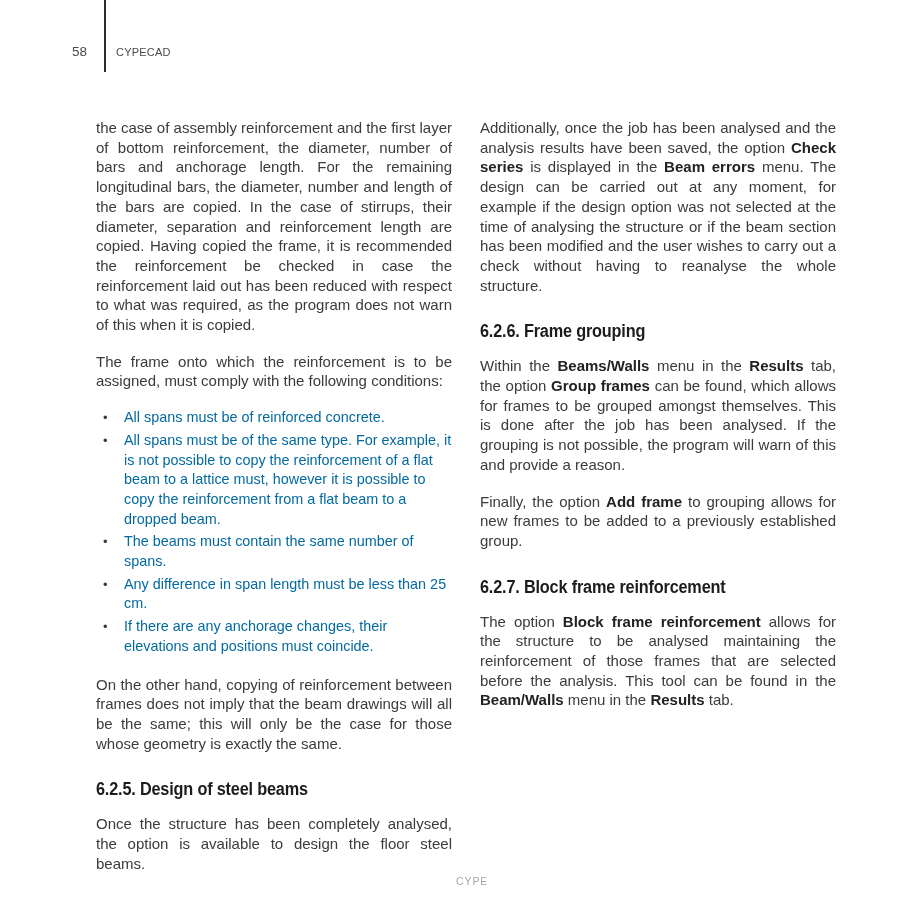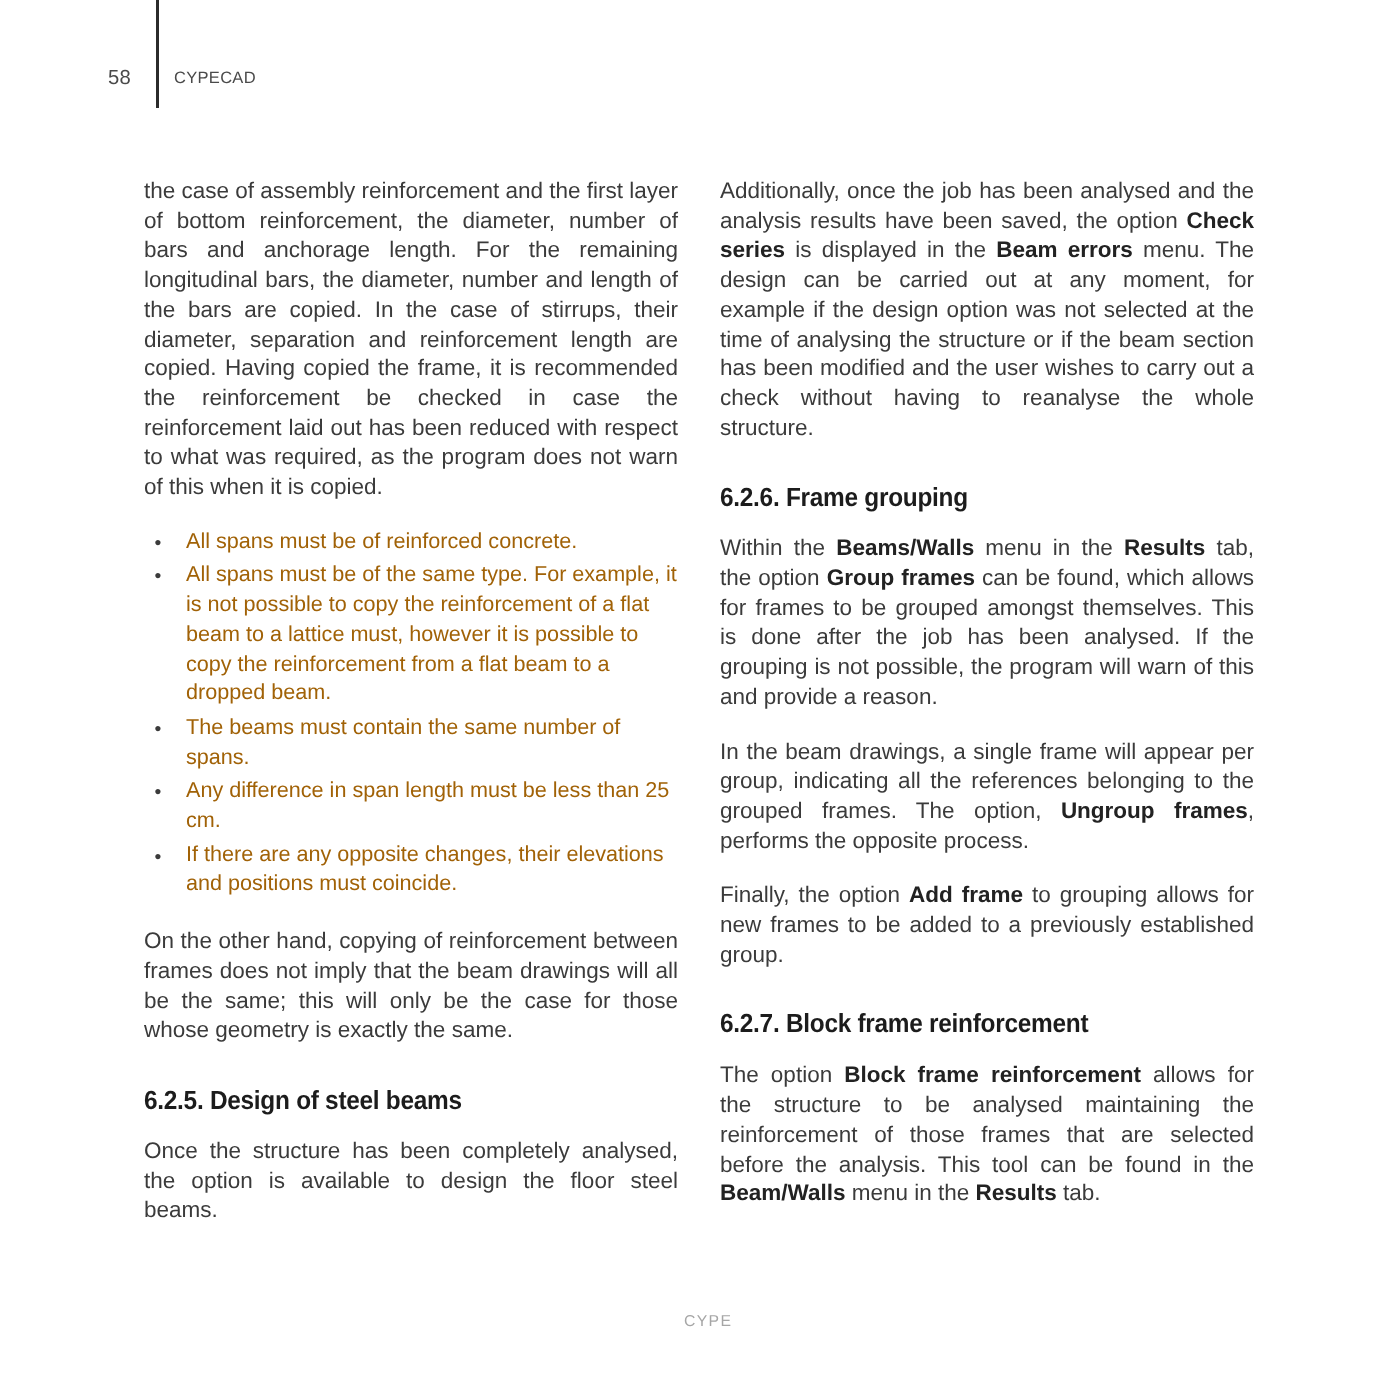--- a/index.html
+++ b/index.html
@@ -100,21 +100,21 @@
     margin: 16px 0 18px 0;
     padding: 0;
   }
   ul.bullet-list li {
     position: relative;
     padding-left: 28px;
     margin-bottom: 3px;
     font-size: 14.4px;
     line-height: 19.7px;
     text-align: left;
-    color: #a16207;
+    color: #0369a1;
   }
   ul.bullet-list li::before {
     content: "\2022";
     position: absolute;
     left: 7px;
     top: 0;
     font-size: 13px;
     line-height: 19.7px;
     color: #3b3b3b;
   }
@@ -145,27 +145,28 @@
   <div class="page-number">58</div>
   <div class="header-title">CYPECAD</div>
 </div>
 
 <div class="columns">
 
   <div class="column left">
 
     <p class="body-text">the case of assembly reinforcement and the first layer of bottom reinforcement, the diameter, number of bars and anchorage length. For the remaining longitudinal bars, the diameter, number and length of the bars are copied. In the case of stirrups, their diameter, separation and reinforcement length are copied. Having copied the frame, it is recommended the reinforcement be checked in case the reinforcement laid out has been reduced with respect to what was required, as the program does not warn of this when it is copied.</p>
 
+    <p class="body-text">The frame onto which the reinforcement is to be assigned, must comply with the following conditions:</p>
 
     <ul class="bullet-list">
       <li>All spans must be of reinforced concrete.</li>
       <li>All spans must be of the same type. For example, it is not possible to copy the reinforcement of a flat beam to a lattice must, however it is possible to copy the reinforcement from a flat beam to a dropped beam.</li>
       <li>The beams must contain the same number of spans.</li>
       <li>Any difference in span length must be less than 25 cm.</li>
-      <li>If there are any opposite changes, their elevations and positions must coincide.</li>
+      <li>If there are any anchorage changes, their elevations and positions must coincide.</li>
     </ul>
 
 
     <p class="body-text">On the other hand, copying of reinforcement between frames does not imply that the beam drawings will all be the same; this will only be the case for those whose geometry is exactly the same.</p>
 
     <h2 class="section-heading">6.2.5. Design of steel beams</h2>
 
     <p class="body-text">Once the structure has been completely analysed, the option is available to design the floor steel beams.</p>
   </div>
 
@@ -176,23 +177,20 @@
     </p>
 
     <h2 class="section-heading">6.2.6. Frame grouping</h2>
 
     <p class="body-text">
       <span>Within the </span><b>Beams/Walls</b><span> menu in the </span><b>Results</b><span> tab, the option </span><b>Group frames</b><span> can be found, which allows for frames to be grouped amongst themselves. This is done after the job has been analysed. If the grouping is not possible, the program will warn of this and provide a reason.</span>
     </p>
 
 
 
-    <p class="body-text">
-      <span>In the beam drawings, a single frame will appear per group, indicating all the references belonging to the grouped frames. The option, </span><b>Ungroup frames</b><span>, performs the opposite process.</span>
-    </p>
 
     <p class="body-text">
       <span>Finally, the option </span><b>Add frame</b><span> to grouping allows for new frames to be added to a previously established group.</span>
     </p>
 
     <h2 class="section-heading">6.2.7. Block frame reinforcement</h2>
 
     <p class="body-text">
       <span>The option </span><b>Block frame reinforcement</b><span> allows for the structure to be analysed maintaining the reinforcement of those frames that are selected before the analysis. This tool can be found in the </span><b>Beam/Walls</b><span> menu in the </span><b>Results</b><span> tab.</span>
     </p>

